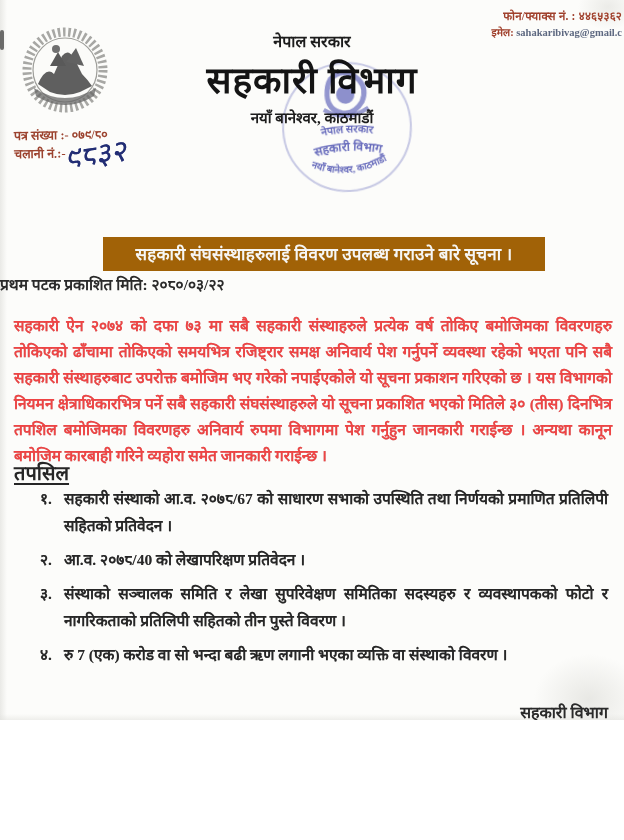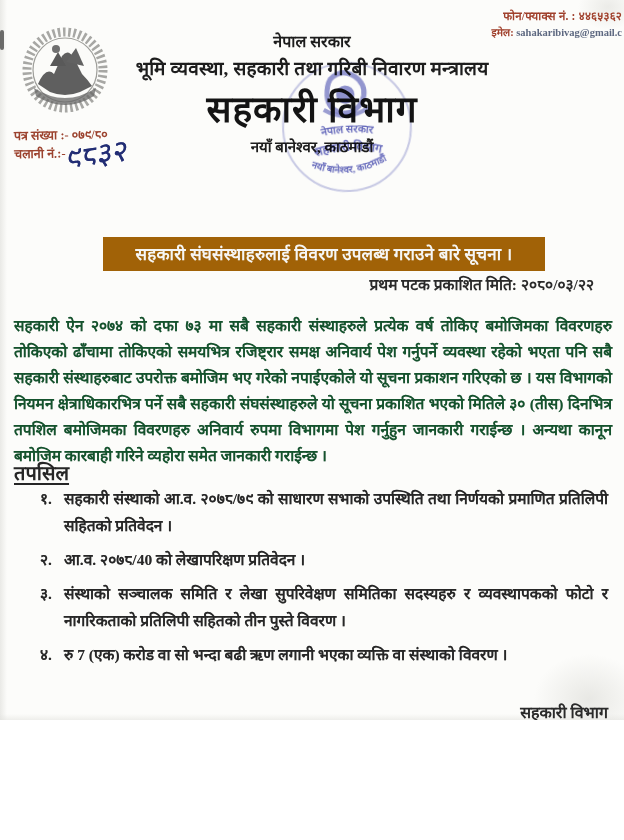--- a/index.html
+++ b/index.html
@@ -49,25 +49,25 @@
     text-shadow:0 0 .6px rgba(34,45,116,.8);vertical-align:middle;}
 
   
   .stamp{position:absolute;left:276px;top:56px;width:142px;height:142px;
     opacity:.82;mix-blend-mode:multiply;transform:rotate(-3deg);pointer-events:none;filter:blur(.3px);}
 
   
   .title-box{position:absolute;left:103px;top:237px;width:438px;
     background:#a16207;color:#f6f6f4;font-size:17px;font-weight:700;
     text-align:center;padding:5px 2px 6px 2px;letter-spacing:.2px;}
-  .pub-line{position:absolute;left:0;right:30px;top:273px;text-align:right;
+  .pub-line{position:absolute;left:0;right:30px;top:273px;text-align:left;
     font-size:15.5px;font-weight:700;color:#2a2a2a;}
   .body-text{position:absolute;left:14px;top:297px;width:598px;
     font-size:15.5px;font-weight:600;line-height:26px;text-align:justify;
-    color:#14532d;text-shadow:0 0 .3px rgba(0,0,0,.25);}
+    color:#ef4444;text-shadow:0 0 .3px rgba(0,0,0,.25);}
   .tapasil{position:absolute;left:14px;top:459px;font-size:20px;font-weight:700;
     text-decoration:underline;text-underline-offset:3px;}
   .items{position:absolute;left:40px;top:485px;width:574px;}
   .item{display:flex;margin-bottom:7px;font-size:15.5px;font-weight:600;
     line-height:27px;color:#272727;text-shadow:0 0 .3px rgba(0,0,0,.25);}
   .item .num{width:24px;flex:0 0 24px;}
   .item .txt{flex:1;text-align:justify;padding-right:6px;}
   .signature{position:absolute;right:16px;top:701px;font-size:16px;font-weight:600;
     color:#2a2a2a;}
 </style>
@@ -99,21 +99,20 @@
         <path d="M30 46 L38 32 L46 46 Z" fill="#3c3c3c"></path>
         <path d="M46 42 L56 28 L64 46 Z" fill="#474747"></path>
         <circle cx="36" cy="29" r="4" fill="#585858"></circle>
         <path d="M14 68 Q45 88 76 68 L74 76 Q45 94 16 76 Z" fill="#4c4c4c" opacity=".75"></path>
       </g>
     </svg>
   </div>
 
   <div class="letterhead">
     <div class="lh-gov">नेपाल सरकार</div>
-    <div class="lh-ministry">भूमि व्यवस्था, सहकारी तथा गरिबी निवारण मन्त्रालय</div>
     <div class="lh-dept">सहकारी विभाग</div>
     <div class="lh-addr">नयाँ बानेश्वर, काठमाडौं</div>
   </div>
 
   <div class="refs">
     <div class="letter-no">पत्र संख्या :- ०७९/८०</div>
     <div class="chalani">
       <span>चलानी नं.:-</span><span class="handwritten">९८३२</span>
     </div>
   </div>
@@ -144,21 +143,21 @@
   </div>
 
   <div class="title-box">सहकारी संघसंस्थाहरुलाई विवरण उपलब्ध गराउने बारे सूचना ।</div>
   <div class="pub-line">प्रथम पटक प्रकाशित मिति: २०८०/०३/२२</div>
   <p class="body-text">सहकारी ऐन २०७४ को दफा ७३ मा सबै सहकारी संस्थाहरुले प्रत्येक वर्ष तोकिए बमोजिमका विवरणहरु तोकिएको ढाँचामा तोकिएको समयभित्र रजिष्ट्रार समक्ष अनिवार्य पेश गर्नुपर्ने व्यवस्था रहेको भएता पनि सबै सहकारी संस्थाहरुबाट उपरोक्त बमोजिम भए गरेको नपाईएकोले यो सूचना प्रकाशन गरिएको छ । यस विभागको नियमन क्षेत्राधिकारभित्र पर्ने सबै सहकारी संघसंस्थाहरुले यो सूचना प्रकाशित भएको मितिले ३० (तीस) दिनभित्र तपशिल बमोजिमका विवरणहरु अनिवार्य रुपमा विभागमा पेश गर्नुहुन जानकारी गराईन्छ । अन्यथा कानून बमोजिम कारबाही गरिने व्यहोरा समेत जानकारी गराईन्छ ।</p>
   <div class="tapasil">तपसिल</div>
 
   <div class="items">
     <div class="item">
       <span class="num">१.</span>
-      <span class="txt">सहकारी संस्थाको आ.व. २०७८/७९ को साधारण सभाको उपस्थिति तथा निर्णयको प्रमाणित प्रतिलिपी सहितको प्रतिवेदन ।</span>
+      <span class="txt">सहकारी संस्थाको आ.व. २०७८/67 को साधारण सभाको उपस्थिति तथा निर्णयको प्रमाणित प्रतिलिपी सहितको प्रतिवेदन ।</span>
     </div>
     <div class="item">
       <span class="num">२.</span>
       <span class="txt">आ.व. २०७८/40 को लेखापरिक्षण प्रतिवेदन ।</span>
     </div>
     <div class="item">
       <span class="num">३.</span>
       <span class="txt">संस्थाको सञ्चालक समिति र लेखा सुपरिवेक्षण समितिका सदस्यहरु र व्यवस्थापकको फोटो र नागरिकताको प्रतिलिपी सहितको तीन पुस्ते विवरण ।</span>
     </div>
     <div class="item">

